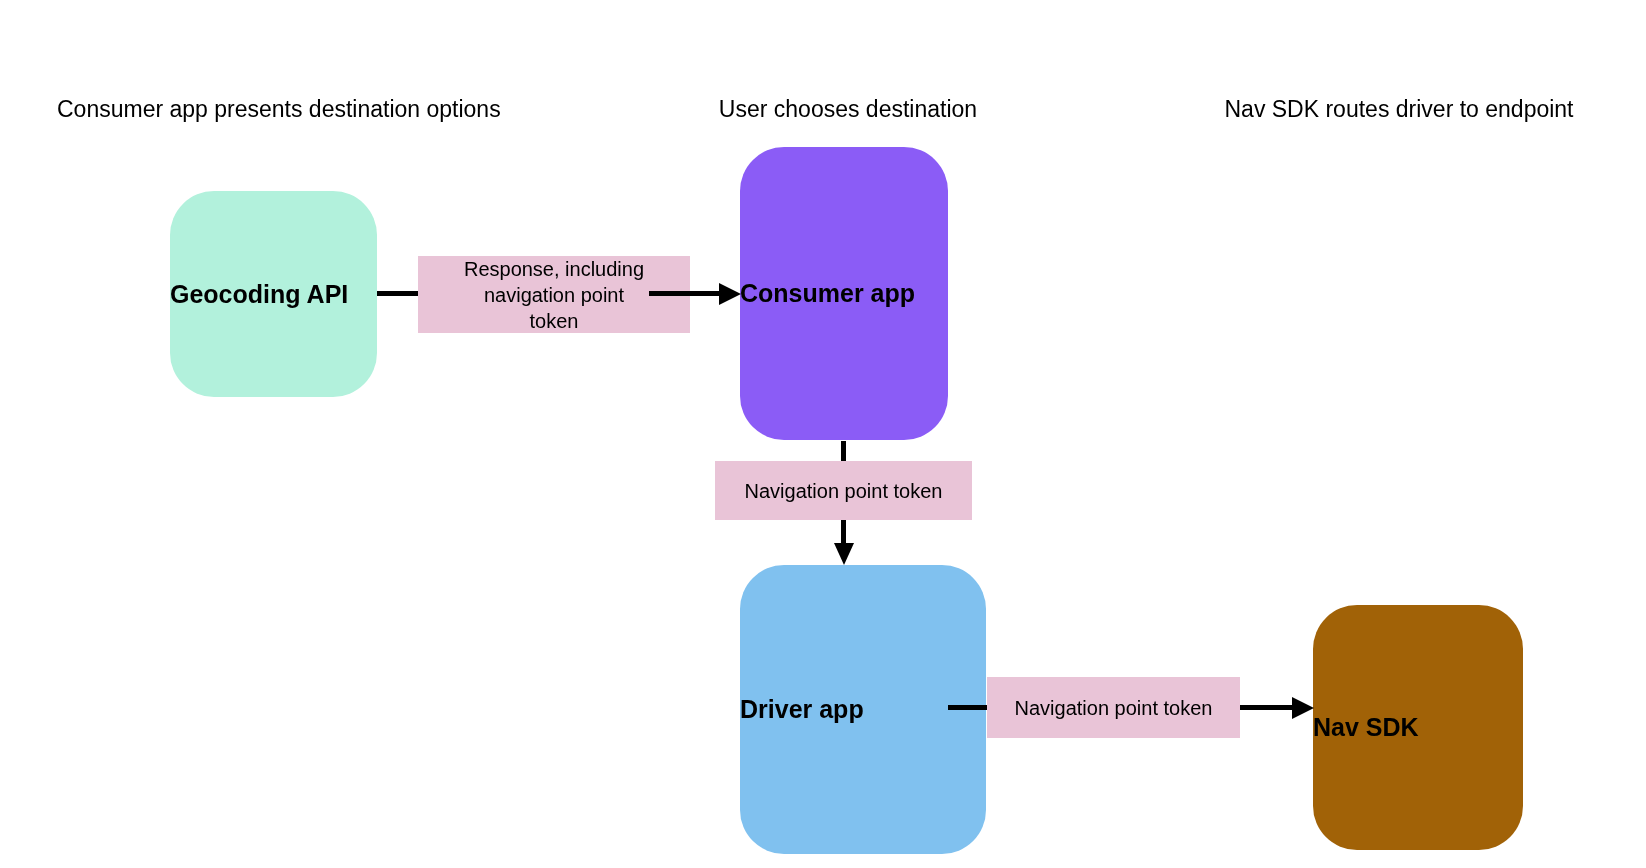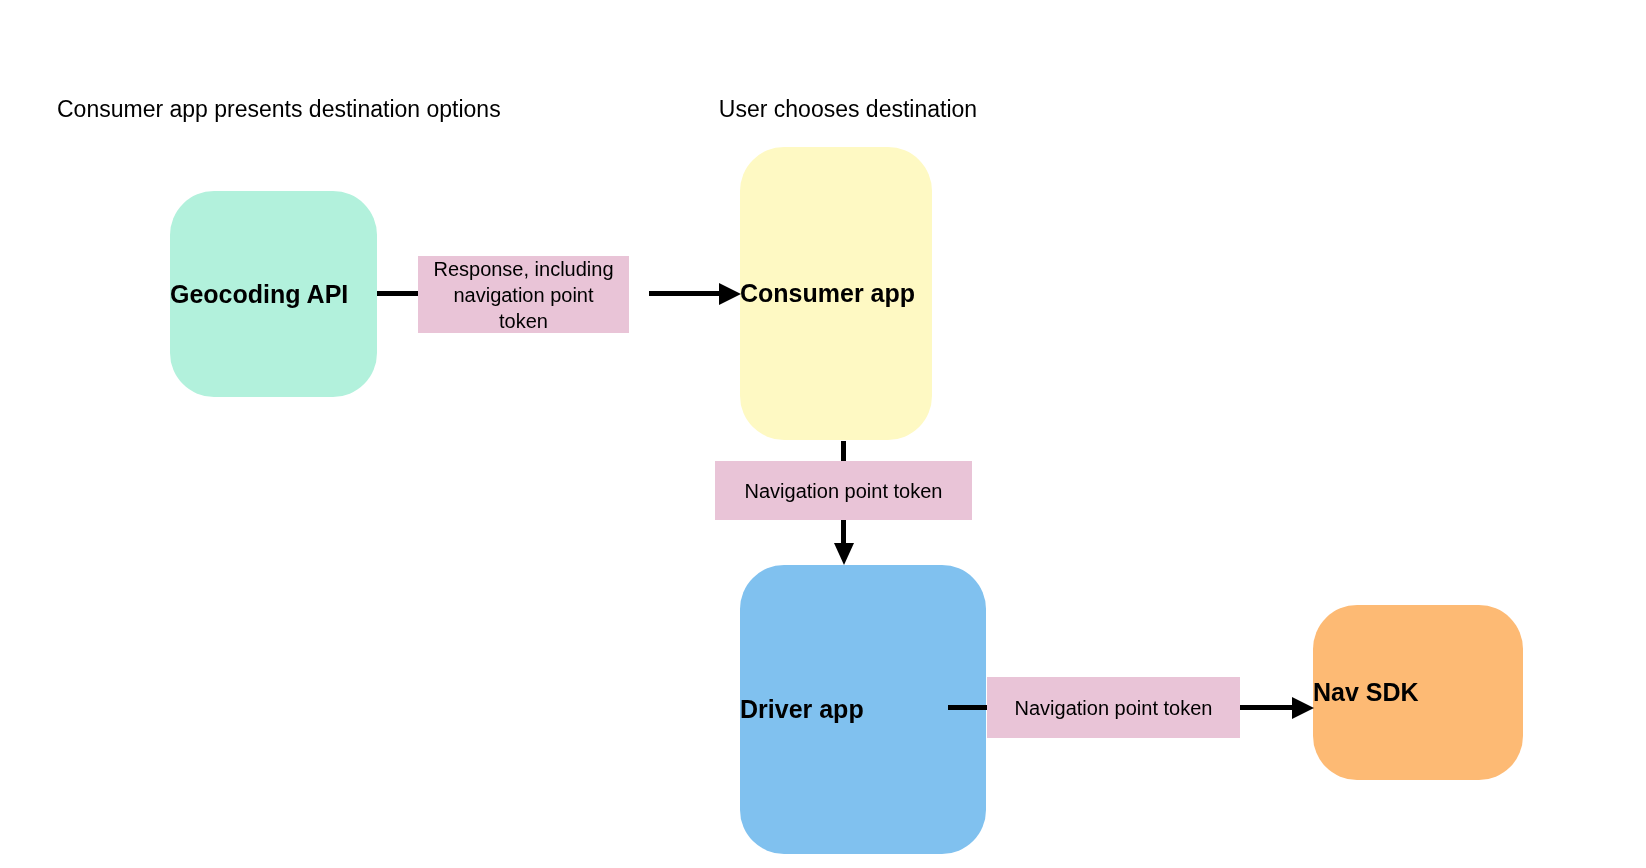--- a/index.html
+++ b/index.html
@@ -29,36 +29,36 @@
     justify-content: flex-start;
   }
   .node-label {
     font-size: 25px;
     font-weight: 700;
     color: #000000;
     text-align: center;
     white-space: nowrap;
   }
   .node-geocoding { left: 170px; top: 153px; width: 207px; height: 206px; background: #b2f1dc; }
-  .node-consumer  { left: 740px; top: 109px; width: 192px; height: 293px; background: #fef9c3; }
+  .node-consumer  { left: 740px; top: 109px; width: 208px; height: 293px; background: #8b5cf6; }
   .node-driver    { left: 740px; top: 527px; width: 246px; height: 289px; background: #80c1ef; }
-  .node-navsdk    { left: 1313px; top: 567px; width: 210px; height: 175px; background: #fdba74; }
+  .node-navsdk    { left: 1313px; top: 567px; width: 210px; height: 245px; background: #a16207; }
   .edge-label {
     position: absolute;
     background: #e9c4d7;
     display: flex;
     align-items: center;
     justify-content: center;
     text-align: center;
     font-size: 20px;
     line-height: 26px;
     color: #000000;
     white-space: pre-line;
   }
-  .edge-label-response { left: 418px; top: 218px; width: 211px; height: 77px; }
+  .edge-label-response { left: 418px; top: 218px; width: 272px; height: 77px; }
   .edge-label-token-mid { left: 715px; top: 423px; width: 257px; height: 59px; }
   .edge-label-token-right { left: 987px; top: 639px; width: 253px; height: 61px; }
   .shaft-h { position: absolute; height: 5px; background: #000000; }
   .shaft-v { position: absolute; width: 5px; background: #000000; }
   .seg-1a { left: 377px; top: 253px; width: 41px; }
   .seg-1b { left: 649px; top: 253px; width: 71px; }
   .seg-2a { left: 841px; top: 403px; height: 20px; }
   .seg-2b { left: 841px; top: 482px; height: 24px; }
   .seg-3a { left: 948px; top: 667px; width: 39px; }
   .seg-3b { left: 1240px; top: 667px; width: 52px; }
@@ -78,20 +78,21 @@
   .head-2 { left: 834px; top: 505px; }
   .head-3 { left: 1292px; top: 659px; }
 </style>
 </head>
 <body>
 
 <div class="canvas">
 
   <div class="col-header" style="left:57px">Consumer app presents destination options</div>
   <div class="col-header centered" style="left:848px">User chooses destination</div>
+  <div class="col-header centered" style="left:1399px">Nav SDK routes driver to endpoint</div>
 
   <div class="node node-geocoding">
     <span class="node-label">Geocoding API</span>
   </div>
   <div class="node node-consumer">
     <span class="node-label">Consumer app</span>
   </div>
   <div class="node node-driver">
     <span class="node-label">Driver app</span>
   </div>

